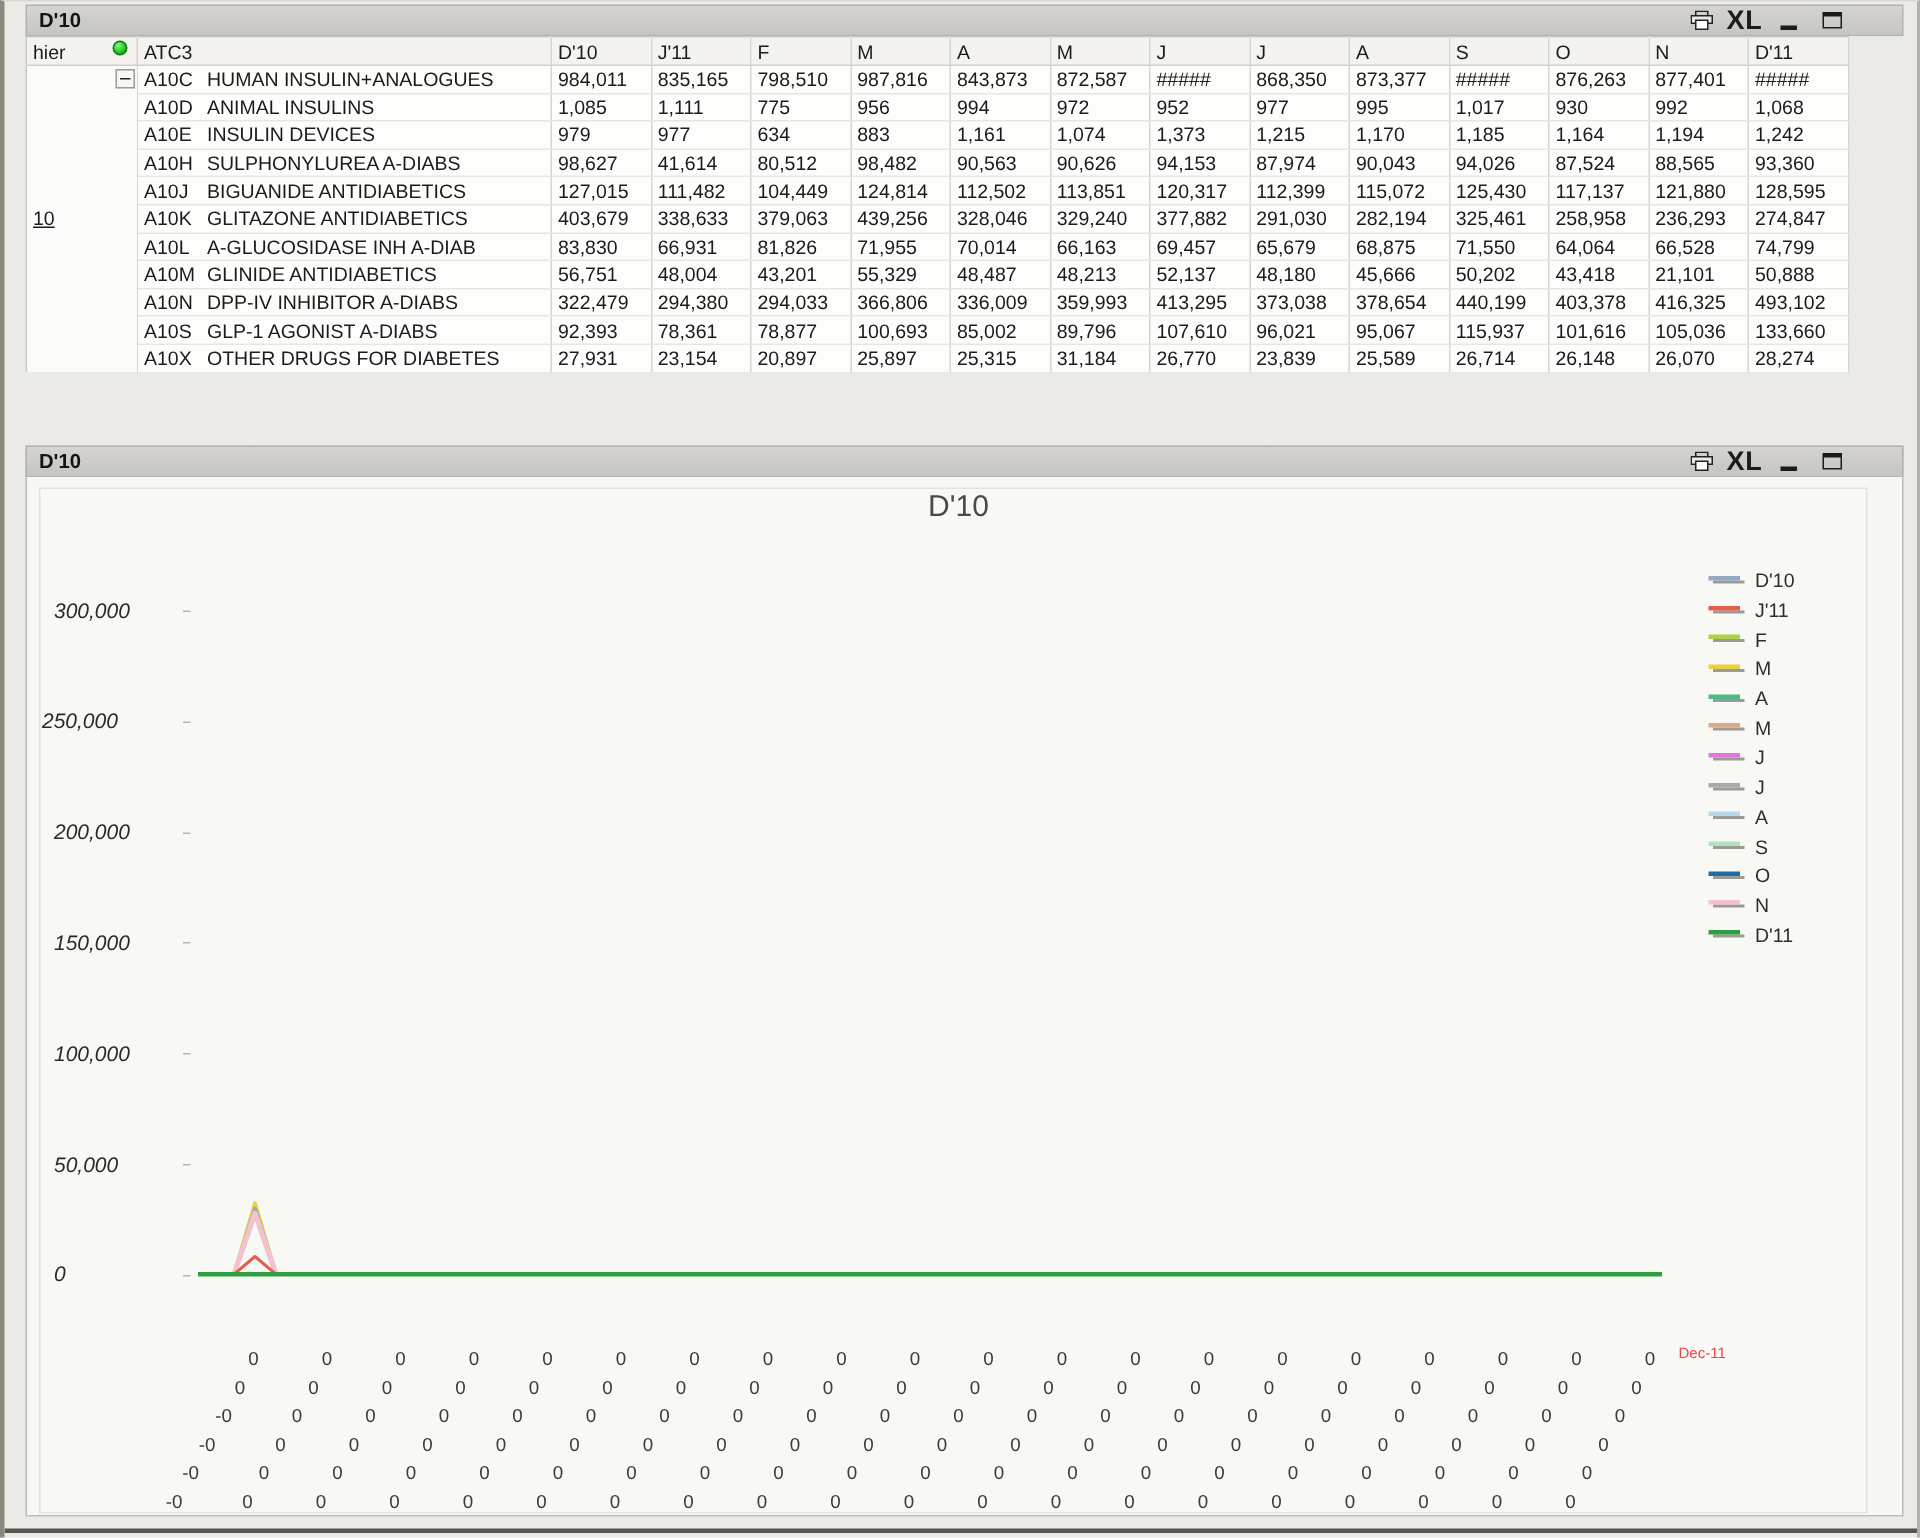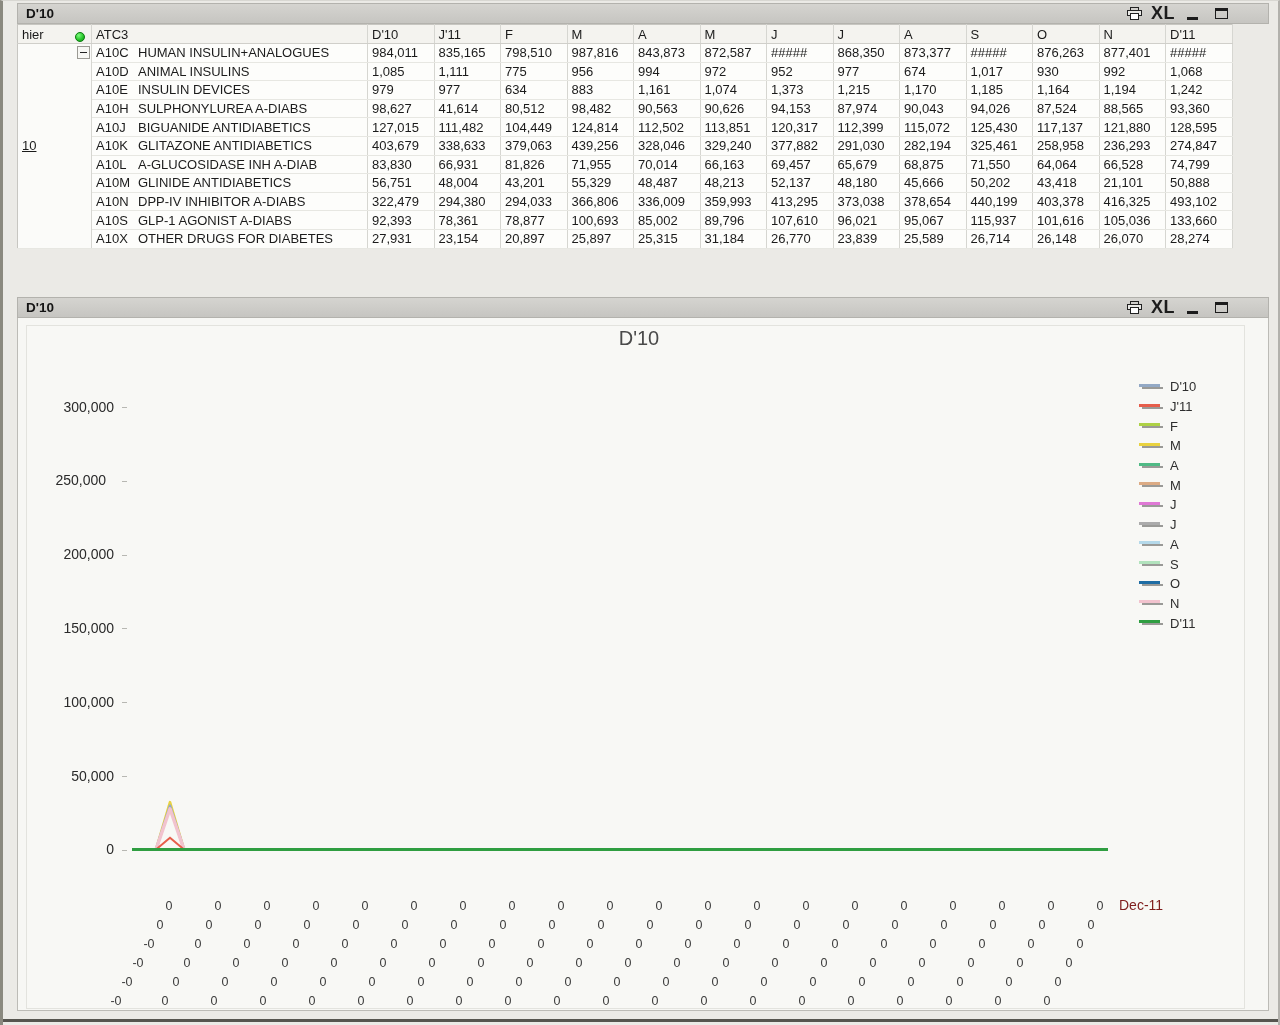--- a/index.html
+++ b/index.html
@@ -33,21 +33,21 @@
   table.pivot { border-collapse:collapse; table-layout:fixed; background:#fdfdfb; border:1px solid #c7c6c1; }
   table.pivot th, table.pivot td {
     font-size:13px; color:#1b1b1b; white-space:nowrap; overflow:hidden;
     border-right:1px solid #d6d6d1; border-bottom:1px solid #e7e7e2;
     height:18.6px; padding:0 4px; font-weight:normal; text-align:left;
   }
   table.pivot thead th { background:#f4f3ef; border-bottom:1px solid #d0cfca; height:19px; }
   th.bold { font-weight:bold; }
   td.num { text-align:right; }
   td.hier-cell { text-align:center; vertical-align:middle; position:relative; background:#fbfbf9;text-decoration:underline; }
-  .hier-head-inner { display:flex; align-items:flex-end; justify-content:space-between; }
+  .hier-head-inner { display:flex; align-items:flex-start; justify-content:space-between; }
   .green-dot {
     width:10px; height:10px; border-radius:50%;
     background:radial-gradient(circle at 35% 30%, #7dfc7d, #23c227 60%, #149417);
     border:1px solid #0e7a12; margin-right:2px;
   }
   .collapse-box {
     position:absolute; top:2px; right:1px; width:13px; height:13px;
     background:#f7f7f4; border:1px solid #9b9a94; cursor:pointer;
     display:flex; align-items:center; justify-content:center;
   }
@@ -55,24 +55,24 @@
   .code-span { display:inline-block; width:42px; }
 
   
   #chart-window {
     position:absolute; left:14px; top:296px; width:1252px; height:714px;
     background:#f7f7f4; border:1px solid #bcbbb6;
   }
   #chart-window .caption { left:-1px; top:-1px; width:1252px; }
   #plot-border { position:absolute; left:8px; top:27px; width:1219px; height:684px; border:1px solid #e3e3de; background:#f8f8f5; }
   #chart-title { position:absolute; left:546px; top:29px; width:150px; text-align:center; font-size:20px; color:#4a4a4a; }
-  .ylab { position:absolute; width:78px; text-align:right; font-size:14px; color:#2a2a2a; }
+  .ylab { position:absolute; width:78px; font-size:14px; color:#2a2a2a;font-style:italic; }
   .ytick { position:absolute; width:5px; height:1px; background:#b7b7b2; }
   .vlab { position:absolute; transform:translateX(-50%); font-size:12.5px; color:#3c3c3c; }
-  #x-end-label { position:absolute; font-size:14px; color:#7f1d1d; }
+  #x-end-label { position:absolute; font-size:10px; color:#ef4444; }
   #legend { position:absolute; left:1121px; top:79px; }
   .legend-entry { display:flex; align-items:center; height:19.7px; }
   .legend-marker { position:relative; width:23px; height:8px; margin-right:8px; }
   .legend-marker .shadow { position:absolute; left:3px; top:4px; width:21px; height:2px; background:#9a9a97; }
   .legend-marker .line { position:absolute; left:0; top:1px; width:21px; height:3px; }
   .legend-label { font-size:13px; color:#2e2e2e; }
   #chart-svg { position:absolute; left:0; top:0; pointer-events:none; }
 </style>
 </head>
 <body>
@@ -165,21 +165,21 @@
             <tr>
               <td><span class="code-span">A10D</span><span>ANIMAL INSULINS</span></td>
               <td class="num">1,085</td>
               <td class="num">1,111</td>
               <td class="num">775</td>
               <td class="num">956</td>
               <td class="num">994</td>
               <td class="num">972</td>
               <td class="num">952</td>
               <td class="num">977</td>
-              <td class="num">674</td>
+              <td class="num">995</td>
               <td class="num">1,017</td>
               <td class="num">930</td>
               <td class="num">992</td>
               <td class="num">1,068</td>
             </tr>
             <tr>
               <td><span class="code-span">A10E</span><span>INSULIN DEVICES</span></td>
               <td class="num">979</td>
               <td class="num">977</td>
               <td class="num">634</td>

